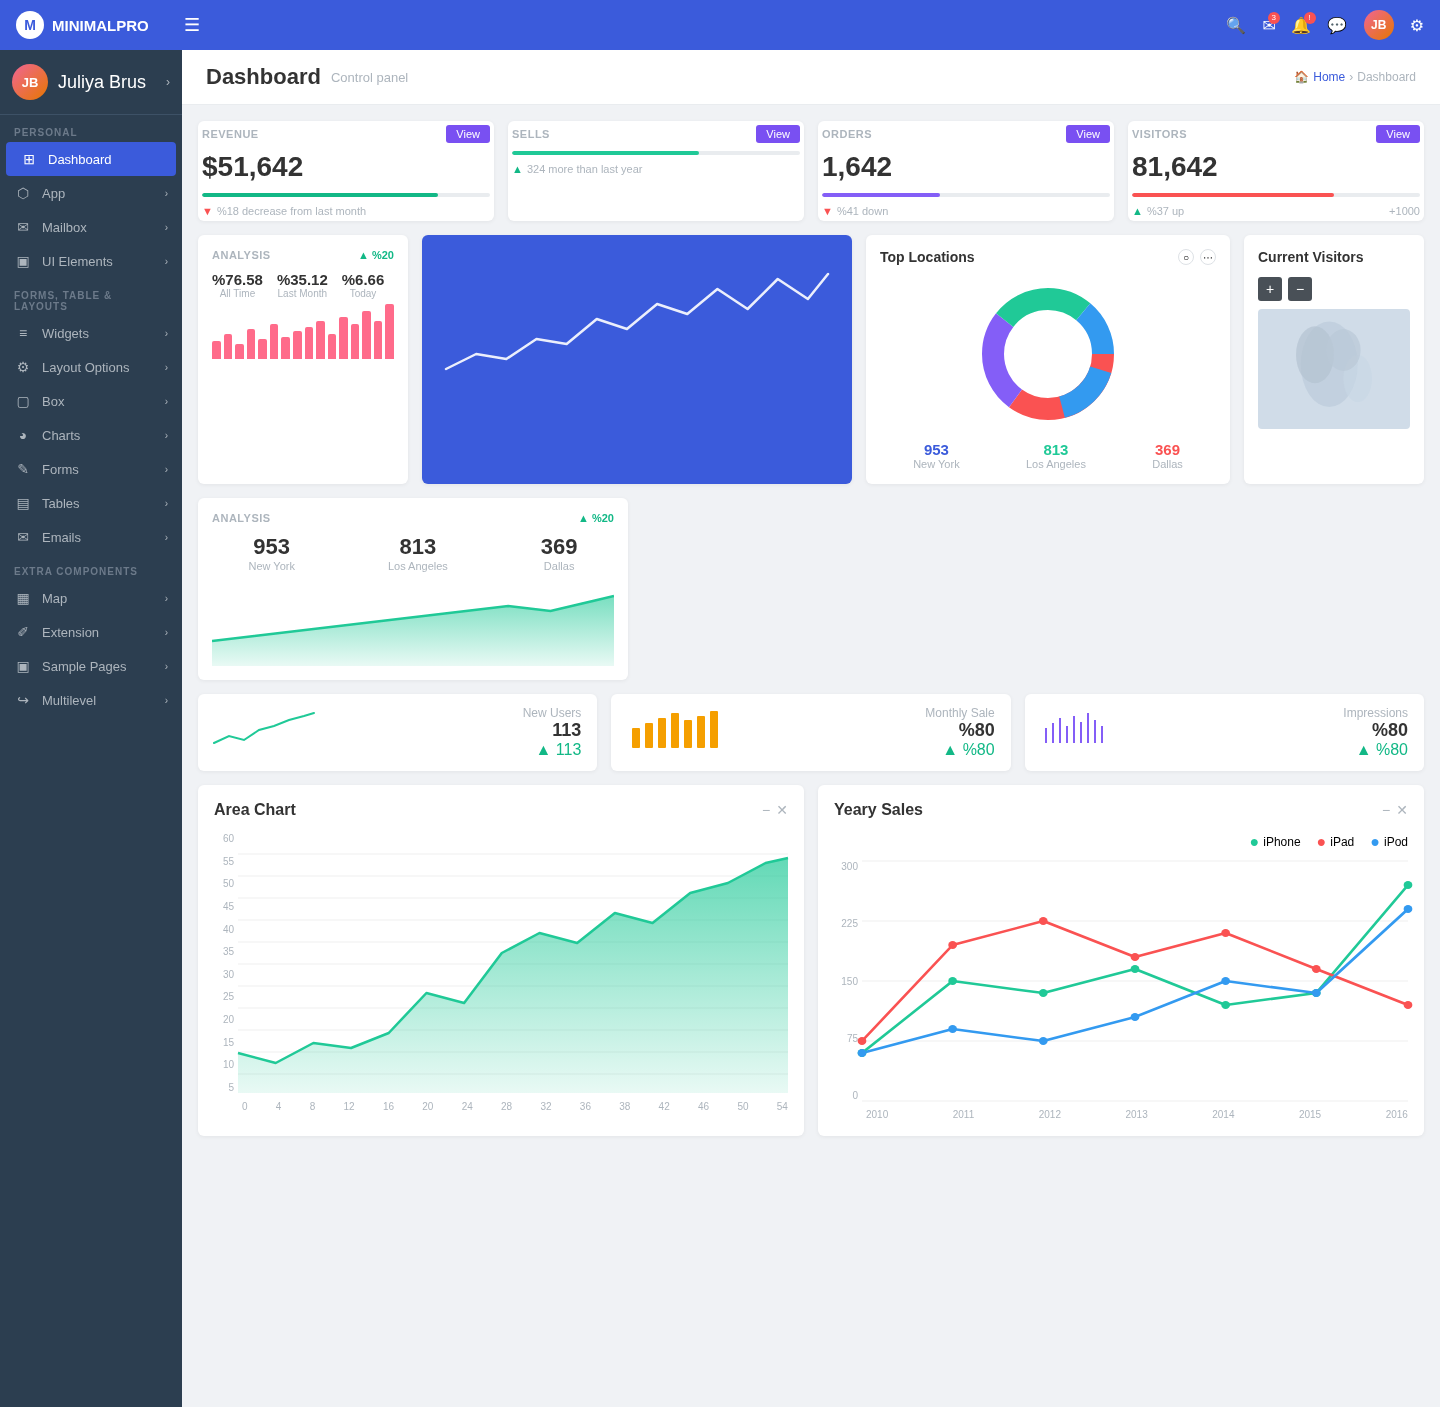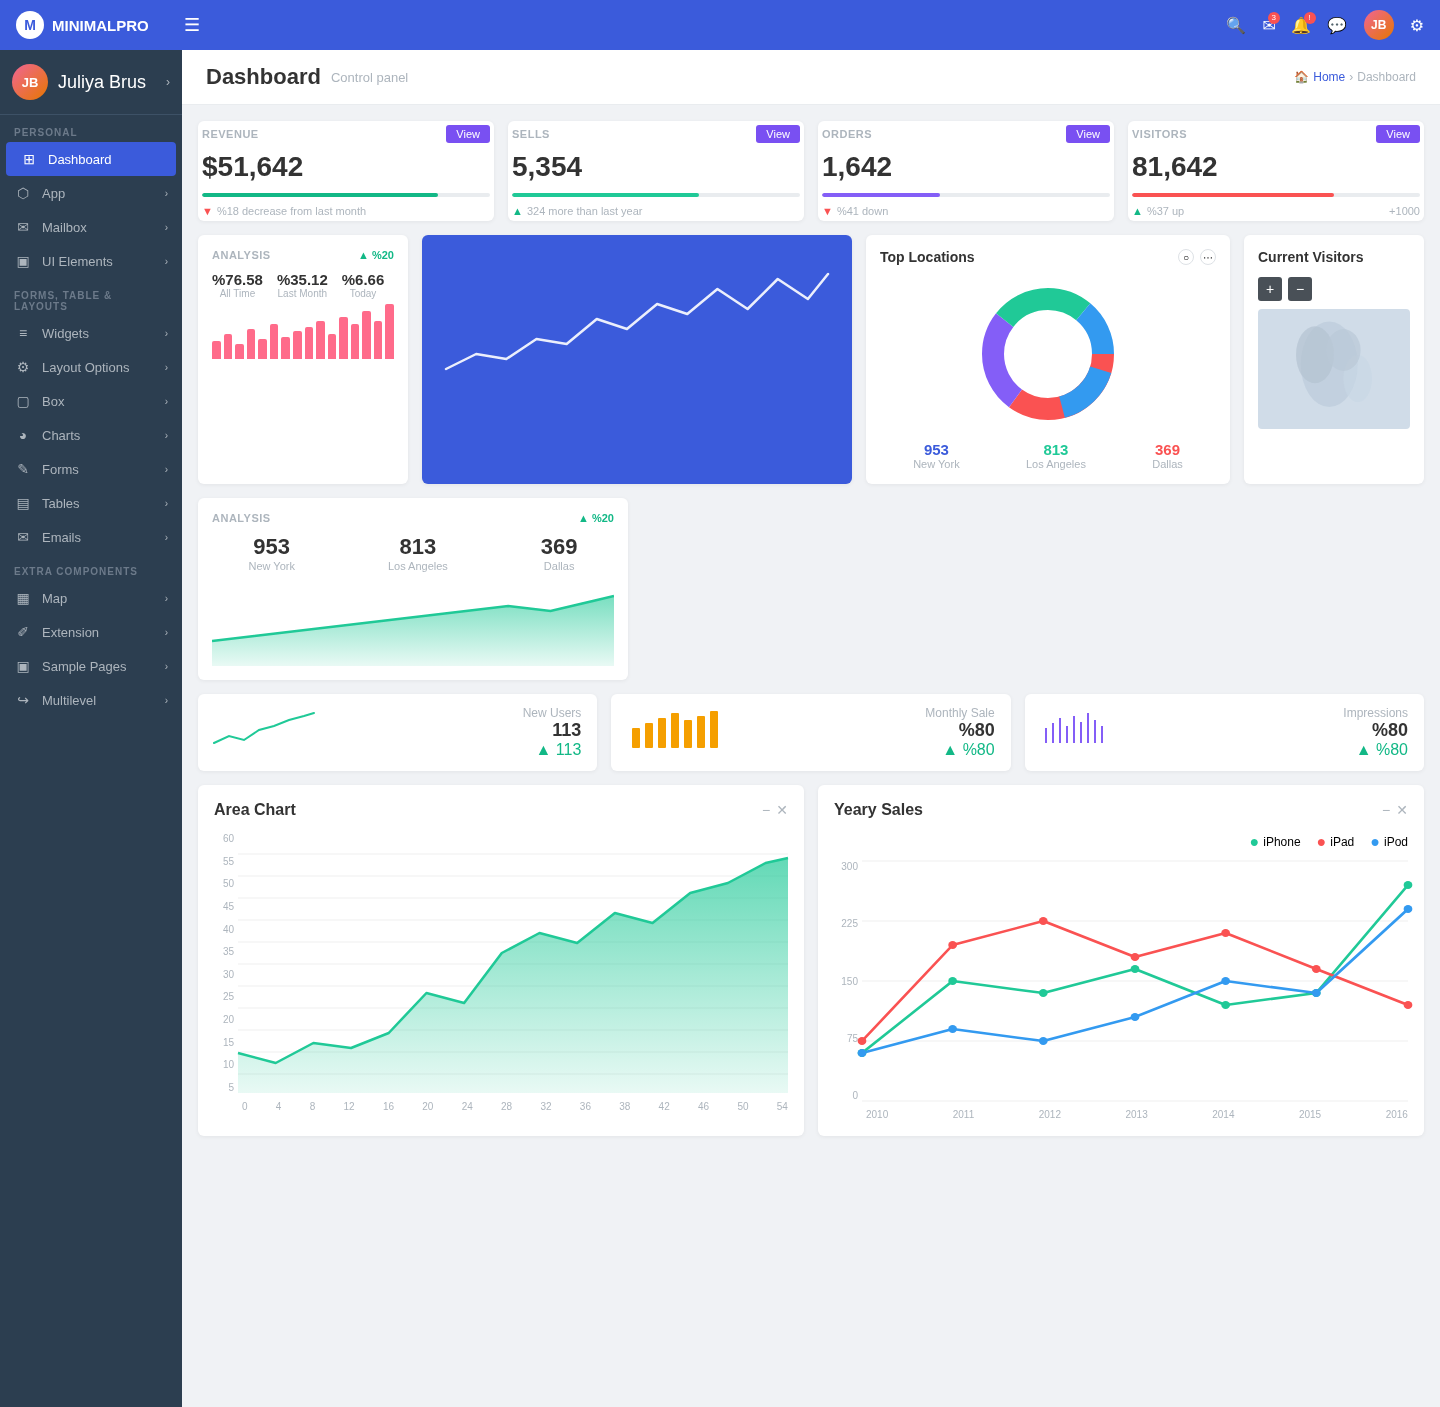--- a/index.html
+++ b/index.html
@@ -358,21 +358,20 @@
             <span class="trend-down">▼</span>
             <span>%18 decrease from last month</span>
           </div>
         </div>
 
         <div class="stat-card">
           <div class="stat-card-header">
             <span class="stat-card-label">SELLS</span>
             <button class="stat-card-view-btn">View</button>
           </div>
-          <div class="stat-card-value">5,354</div>
           <div class="stat-card-progress">
               <div class="stat-card-progress-bar" style="width:65%;background:#20c997"></div>
             </div>
           <div class="stat-card-footer">
             <span class="trend-up">▲</span>
             <span>324 more than last year</span>
           </div>
         </div>
 
         <div class="stat-card">

